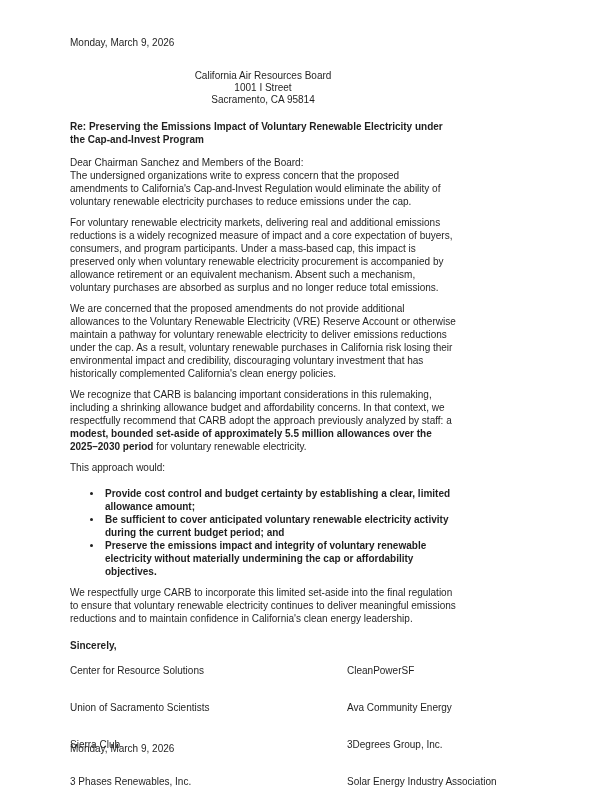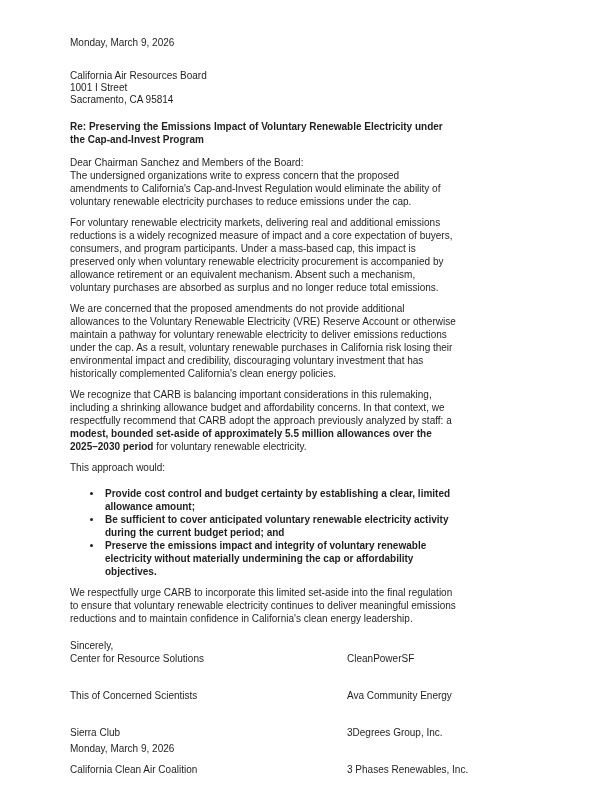--- a/index.html
+++ b/index.html
@@ -19,20 +19,21 @@
     line-height: 13px;
     color: #1f1f1f;
     overflow: hidden;
   }
   .date {
     margin-bottom: 21px;
   }
   .recipient {
     line-height: 12px;
     margin-bottom: 14px;
+    text-align: center;
   }
   .subject {
     font-weight: bold;
     margin-bottom: 10px;
   }
   .salutation {
   }
   .para {
     margin: 0 0 8px 0;
   }
@@ -43,21 +44,22 @@
     margin: 13px 0 8px 0;
     padding: 0 0 0 33px;
     list-style-type: disc;
   }
   .bullets li {
     margin: 0;
     padding-left: 2px;
     font-weight: bold;
   }
   .signoff {
-    margin: 14px 0 0 0;
+    margin: 14px 0 12px 0;
+    font-weight: bold;
   }
   .signatures {
     display: grid;
     grid-template-columns: 253px auto;
     grid-row-gap: 14px;
     grid-column-gap: 0;
     gap: 24px;
   }
   .sig-cell {
     line-height: 13px;
@@ -102,25 +104,24 @@
     <li>Preserve the emissions impact and integrity of voluntary renewable electricity without materially undermining the cap or affordability objectives.</li>
   </ul>
 
   <p class="para">We respectfully urge CARB to incorporate this limited set-aside into the final regulation to ensure that voluntary renewable electricity continues to deliver meaningful emissions reductions and to maintain confidence in California's clean energy leadership.</p>
 
   <div class="signoff">Sincerely,</div>
 
   <div class="signatures">
     <div class="sig-cell">Center for Resource Solutions</div>
     <div class="sig-cell">CleanPowerSF</div>
-    <div class="sig-cell">This of Concerned Scientists</div>
+    <div class="sig-cell">Union of Sacramento Scientists</div>
     <div class="sig-cell">Ava Community Energy</div>
     <div class="sig-cell">Sierra Club</div>
     <div class="sig-cell">3Degrees Group, Inc.</div>
-    <div class="sig-cell">California Clean Air Coalition</div>
     <div class="sig-cell">3 Phases Renewables, Inc.</div>
     <div class="sig-cell">Solar Energy Industry Association</div>
     <div class="sig-cell"></div>
   </div>
 
   <div class="date-bottom">Monday, March 9, 2026</div>
 
 </div>
 
 </body></html>

